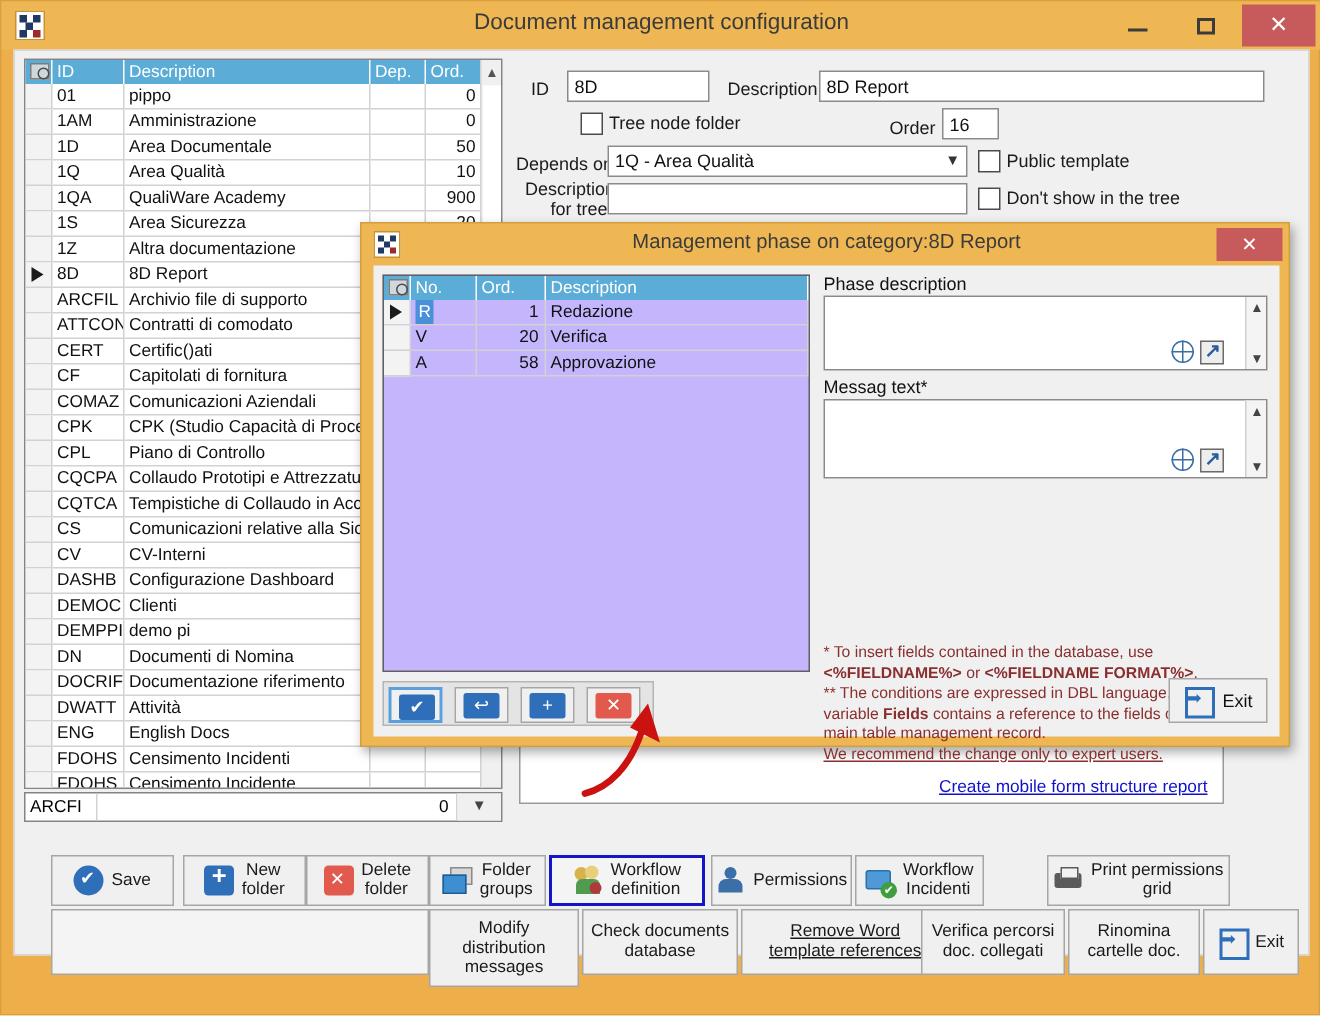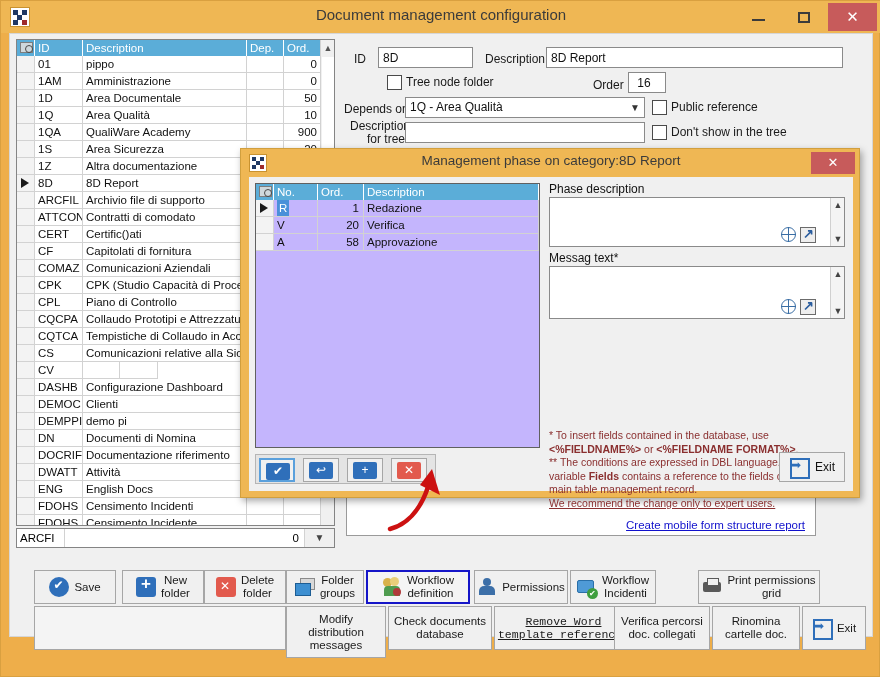--- a/index.html
+++ b/index.html
@@ -102,21 +102,21 @@
   .combo-row .cr-num { width: 240px; line-height: 18px; text-align: right; padding-right: 5px; border-right: 1px solid #d2d2d2;}
   .combo-row .cr-arrow { flex: 1; text-align: center; line-height: 18px; font-size: 10px; color: #444; background: #f0f0f0; }
 
   
   .form-area { position: absolute; left: 330px; top: 5px; width: 528px; height: 135px; }
   .lbl { position: absolute; font-size: 12px; color: #1a1a1a; }
   .fld {
     position: absolute; background: #ffffff; border: 1px solid #8a8a8a;
     font-size: 12px; color: #111; padding: 2px 4px; line-height: 16px; height: 21px; overflow: hidden; white-space: nowrap;
   }
-  .fld.num { text-align: center; padding-right: 10px; }
+  .fld.num { text-align: left; padding-right: 10px; }
   .chk { position: absolute; font-size: 12px; color: #1a1a1a; padding-left: 19px; line-height: 15px; }
   .chk::before {
     content: ""; position: absolute; left: 0; top: 0; width: 13px; height: 13px;
     background: #fff; border: 1px solid #4a4a4a;
   }
   .sel-fld {
     position: absolute; background: #ffffff; border: 1px solid #8a8a8a; height: 21px;
     font-size: 12px; color: #111; line-height: 19px; padding-left: 4px; overflow: hidden; white-space: nowrap;
   }
   .sel-fld .caret {
@@ -399,20 +399,21 @@
             <div class="grid-row">
               <div class="c sel"></div>
               <div class="c colid">CS</div>
               <div class="c coldesc">Comunicazioni relative alla Sicu</div>
               <div class="c coldep num"></div>
               <div class="c colord num"></div>
             </div>
             <div class="grid-row">
               <div class="c sel"></div>
               <div class="c colid">CV</div>
+              <div class="c coldesc">CV-Interni</div>
               <div class="c coldep num"></div>
               <div class="c colord num"></div>
             </div>
             <div class="grid-row">
               <div class="c sel"></div>
               <div class="c colid">DASHB</div>
               <div class="c coldesc">Configurazione Dashboard</div>
               <div class="c coldep num"></div>
               <div class="c colord num"></div>
             </div>
@@ -495,21 +496,21 @@
         <div class="chk" style="left:4px; top:36px;margin-left:43px;">Tree node folder</div>
 
         <div class="lbl" style="left:253px; top:39px;">Order</div>
         <div class="fld num" style="left:288px; top:33px; width:38px;">16</div>
 
         <div class="lbl" style="left:4px; top:63px;">Depends on</div>
         <div class="sel-fld" style="left:65px; top:58px; width:240px;">
           <span>1Q - Area Qualità</span>
           <span class="caret">▼</span>
         </div>
-        <div class="chk" style="left:312px; top:61px;">Public reference</div>
+        <div class="chk" style="left:312px; top:61px;">Public template</div>
 
         <div class="lbl" style="left:10px; top:81px; width:55px; text-align:right; line-height:13px;">
           <span>Description</span><br>
           <span>for tree</span>
         </div>
         <div class="fld" style="left:65px; top:83px; width:240px;"></div>
         <div class="chk" style="left:312px; top:86px;">Don't show in the tree</div>
       </div>
 
       <div class="tabstrip">
@@ -583,21 +584,21 @@
             <span>distribution</span><br>
             <span>messages</span>
           </span>
         </div>
         <div class="tbtn" style="left:354px; top:36px; width:104px; height:44px;">
           <span class="tlab">
             <span>Check documents</span><br>
             <span>database</span>
           </span>
         </div>
-        <div class="tbtn" style="left:460px; top:36px; width:139px; height:44px;font-family:Liberation Mono, monospace;">
+        <div class="tbtn" style="left:460px; top:36px; width:139px; height:44px;">
           <span class="tlab ul">
             <span>Remove Word</span><br>
             <span>template references</span>
           </span>
         </div>
         <div class="tbtn" style="left:580px; top:36px; width:96px; height:44px;">
           <span class="tlab">
             <span>Verifica percorsi</span><br>
             <span>doc. collegati</span>
           </span>

